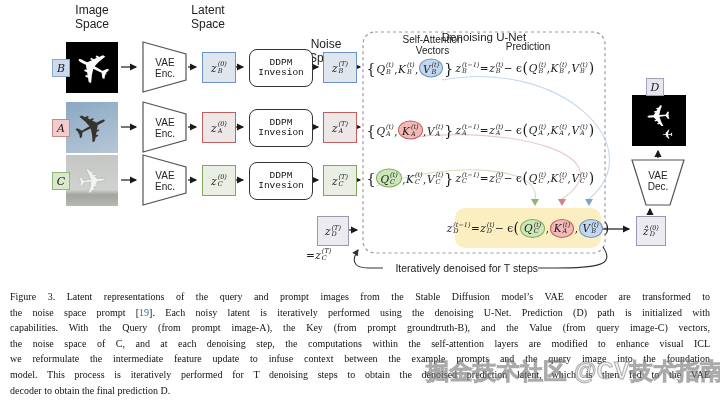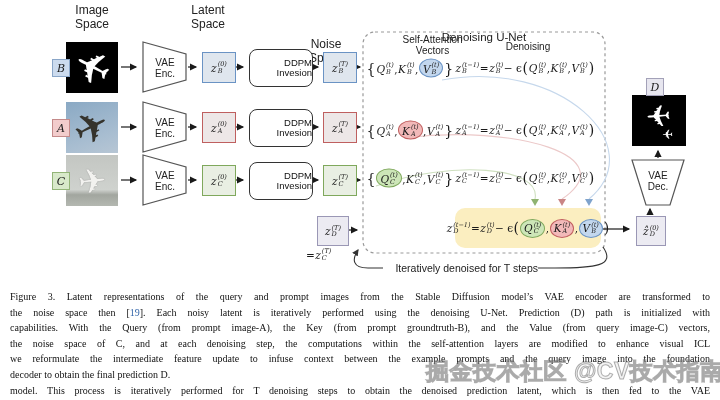--- a/index.html
+++ b/index.html
@@ -20,22 +20,22 @@
   .lbl-c{background:#d8e9ca;border-color:#93b578;}
   .lbl-d{background:#e7e6ef;border-color:#a3a1b8;}
   .trap-text{position:absolute;font-size:10px;line-height:11px;text-align:center;color:#222;z-index:2;}
   .latent{position:absolute;width:32px;height:29px;border:1.5px solid;background:#eee;z-index:2;
           display:flex;align-items:center;justify-content:center;}
   .lat-b{background:#dfe6ee;border-color:#6a93c4;}
   .lat-a{background:#ede7e7;border-color:#bf5f5f;}
   .lat-c{background:#e9efe3;border-color:#7fa85c;}
   .lat-d{background:#ecebf2;border-color:#9a97b5;}
   .ddpm{position:absolute;left:249px;width:62px;height:36px;border:1.2px solid #333;border-radius:8px;
-        background:#fff;display:flex;flex-direction:column;align-items:flex-end;justify-content:center;
-        font-size:9.5px;line-height:10.5px;color:#111;z-index:2;}
+        background:#fff;display:flex;flex-direction:column;align-items:center;justify-content:center;
+        font-size:9.5px;line-height:10.5px;color:#111;z-index:2;font-family:Liberation Mono, monospace;}
   .math,.vec,.eq{font-family:"DejaVu Serif","Liberation Serif",serif;font-size:10.5px;color:#1a1a1a;white-space:nowrap;}
   .vec,.eq{position:absolute;display:flex;align-items:center;transform:translateY(-50%);z-index:2;}
   .mv{display:inline-flex;align-items:center;margin:0 0.5px;}
   .mv i{font-style:italic;}
   .ss{display:inline-flex;flex-direction:column;justify-content:center;font-size:6.5px;line-height:6.5px;margin-left:1px;font-style:italic;}
   .big{font-size:14px;font-weight:300;margin:0 0.5px;}
   .circ{border-radius:50%;border:1px solid;padding:2px 3px;}
   .dbox{position:absolute;left:455px;top:208px;width:146px;height:40px;background:#fbeec0;border-radius:10px;z-index:1;
         display:flex;align-items:center;justify-content:center;}
   .dbox .eq{position:static;transform:none;}
@@ -239,21 +239,21 @@
           <span>(T)</span>
           <i>C</i>
         </span>
       </span>
     </div>
 
   <div class="subhdr" style="left:380px;top:34px;width:105px;">
     <div>Self-Attention</div>
     <div>Vectors</div>
     </div>
-  <div class="subhdr" style="left:488px;top:41px;width:80px;">Denoising</div>
+  <div class="subhdr" style="left:488px;top:41px;width:80px;">Prediction</div>
 
   <div class="vec" style="left:366px;top:68px;">
       <span class="big">{</span>
       <span class="mv">
         <i>Q</i>
         <span class="ss">
           <span>(t)</span>
           <i>B</i>
         </span>
       </span>
@@ -524,23 +524,23 @@
           <span class="ss">
             <span>(0)</span>
             <i>D</i>
           </span>
         </span></span>
     </div>
 
   <div class="caption">
     <div class="cap-line">Figure 3.  Latent representations of the query and prompt images from the Stable Diffusion model’s VAE encoder are transformed to</div>
     <div class="cap-line">
-      <span>the noise space then [</span><span class="cite">19</span><span>]. Each noisy latent is iteratively performed using the denoising U-Net. Prediction (D) path is initialized with</span>
+      <span>the noise space prompt [</span><span class="cite">19</span><span>]. Each noisy latent is iteratively performed using the denoising U-Net. Prediction (D) path is initialized with</span>
     </div>
     <div class="cap-line">capabilities. With the Query (from prompt image-A), the Key (from prompt groundtruth-B), and the Value (from query image-C) vectors,</div>
     <div class="cap-line">the noise space of C, and at each denoising step, the computations within the self-attention layers are modified to enhance visual ICL</div>
     <div class="cap-line">we reformulate the intermediate feature update to infuse context between the example prompts and the query image into the foundation</div>
+    <div class="cap-line">model. This process is iteratively performed for T denoising steps to obtain the denoised prediction latent, which is then fed to the VAE</div>
     <div class="cap-line cap-last">decoder to obtain the final prediction D.</div>
-    <div class="cap-line">model. This process is iteratively performed for T denoising steps to obtain the denoised prediction latent, which is then fed to the VAE</div>
   </div>
 
   <div class="watermark">掘金技术社区 @CV技术指南</div>
 </div>
 
 </body></html>

